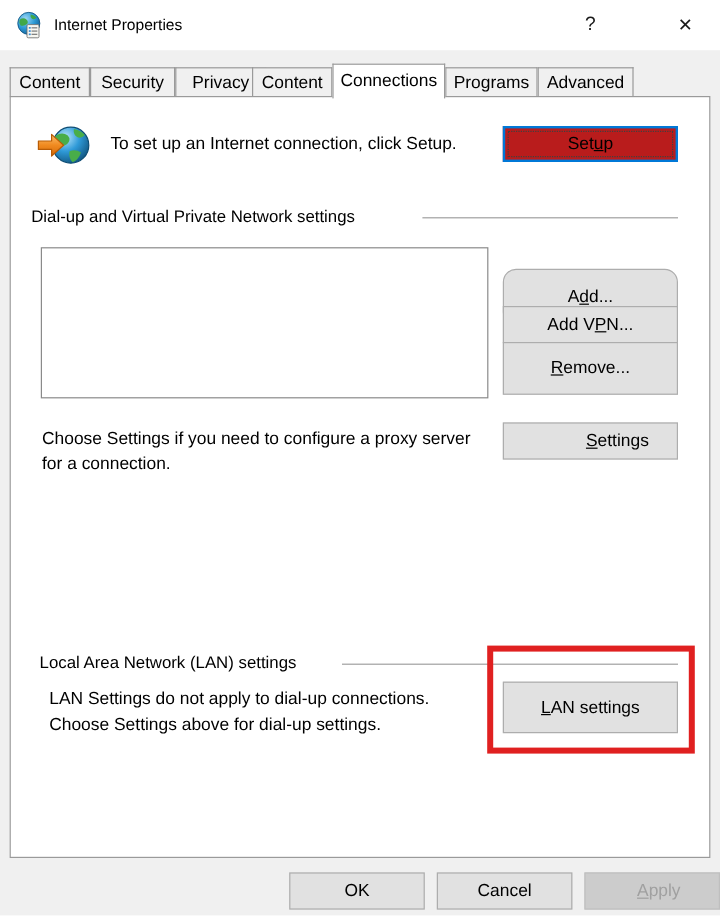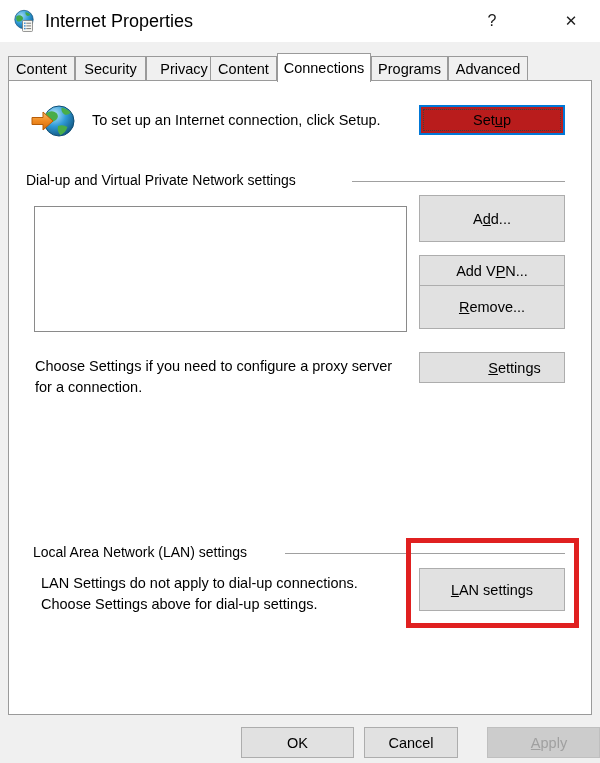--- a/index.html
+++ b/index.html
@@ -27,21 +27,21 @@
     background: #ffffff;
   }
   .title-icon {
     position: absolute;
     left: 13px; top: 9px;
     width: 24px; height: 24px;
   }
   .title-text {
     position: absolute;
     left: 45px; top: 9px;
-    font-size: 18px;
+    font-size: 13px;
     color: #000000;
     line-height: 24px;
     white-space: nowrap;
   }
   .caption-btn {
     position: absolute;
     top: 0;
     width: 46px; height: 42px;
     display: flex;
     align-items: center;
@@ -270,21 +270,21 @@
   <div class="btn focused" id="setup-btn" style="left:419px; top:105px; width:146px; height:30px;">
     <span class="focus-ring"></span>
     <span id="setup-btn-label">Set<span class="acc">u</span>p</span>
   </div>
 
   <div class="group-label" style="left:26px; top:172px;">Dial-up and Virtual Private Network settings</div>
   <div class="group-rule" style="left:352px; top:181px; width:213px;"></div>
   <div class="listbox"></div>
 
   <div id="dialup-buttons">
-      <div class="btn" style="left: 419px; top: 195px; width: 146px; height: 47px;">
+      <div class="btn" style="left: 419px; top: 224px; width: 146px; height: 47px; border-radius: 11px;">
         <span>A<span class="acc">d</span>d...</span>
       </div>
       <div class="btn" style="left: 419px; top: 255px; width: 146px; height: 31px;">
         <span>Add V<span class="acc">P</span>N...</span>
       </div>
       <div class="btn" style="left: 419px; top: 285px; width: 146px; height: 44px;">
         <span><span class="acc">R</span>emove...</span>
       </div>
       <div class="btn" style="left: 419px; top: 352px; width: 146px; height: 31px; padding-left: 45px;">
         <span><span class="acc">S</span>ettings</span>
@@ -301,21 +301,21 @@
   <div class="btn" id="lan-btn" style="left:419px; top:568px; width:146px; height:43px;">
     <span id="lan-btn-label"><span class="acc">L</span>AN settings</span>
   </div>
   <div class="redbox" style="border-color: rgb(224, 32, 32);"></div>
 
   <div class="footer"></div>
   <div id="footer-buttons">
       <div class="btn" style="left: 241px; top: 727px; width: 113px; height: 31px;">
         <span>OK</span>
       </div>
-      <div class="btn" style="left: 364px; top: 727px; width: 94px; height: 31px;">
+      <div class="btn" style="left: 364px; top: 727px; width: 113px; height: 31px;">
         <span>Cancel</span>
       </div>
       <div class="btn disabled" style="left: 487px; top: 727px; width: 113px; height: 31px; padding-left: 11px;">
         <span><span class="acc">A</span>pply</span>
       </div>
     </div>
 
 </div>
 
 </body></html>

